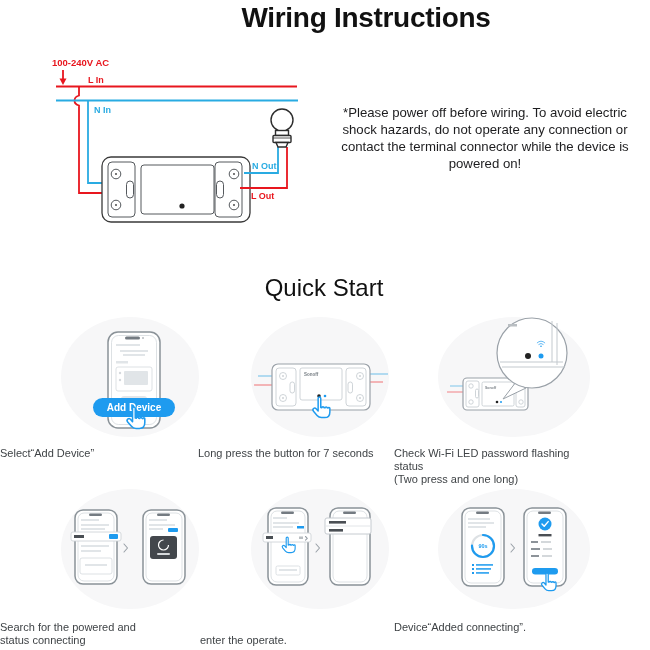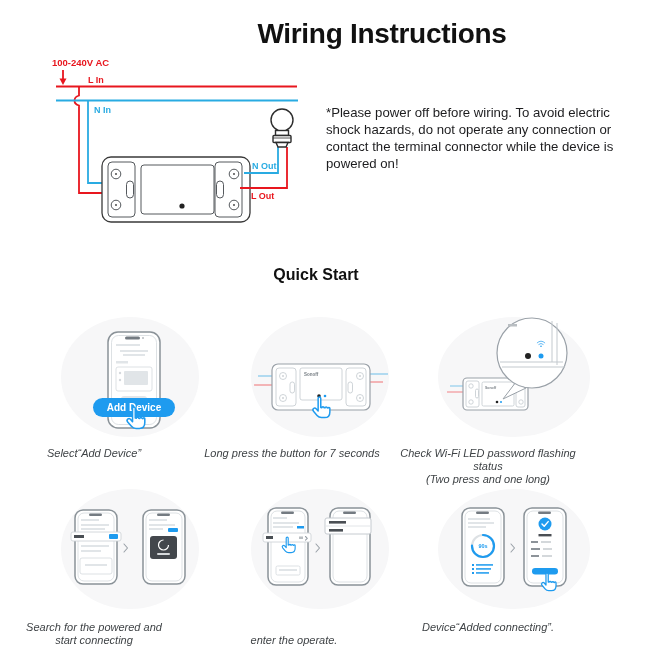--- a/index.html
+++ b/index.html
@@ -1,28 +1,28 @@
 <!DOCTYPE html>
 <html><head>
 <meta charset="utf-8">
 <style>
   html,body{margin:0;padding:0;background:#ffffff;}
   .page{position:relative;width:650px;height:650px;background:#fff;overflow:hidden;
         font-family:"Liberation Sans","DejaVu Sans",sans-serif;}
-  .title{position:absolute;left:366px;top:2px;transform:translateX(-50%);margin:16px;
+  .title{position:absolute;left:366px;top:2px;transform:translateX(-50%);margin:0;
          font-size:28px;font-weight:700;color:#111;white-space:nowrap;letter-spacing:-.3px;}
   .warning{position:absolute;left:326px;top:105px;width:318px;font-size:13.2px;
-           line-height:1.28;color:#1d1d1f;}
-  .qs{position:absolute;left:312px;top:262px;transform:translateX(-50%);margin:4px;
-      font-size:16px;font-weight:700;color:#111;white-space:nowrap;}
+           line-height:1.28;color:#1d1d1f;text-align:center;}
+  .qs{position:absolute;left:312px;top:262px;transform:translateX(-50%);margin:12px;
+      font-size:24px;font-weight:400;color:#111;white-space:nowrap;}
   .wiring{position:absolute;left:30px;top:52px;width:285px;height:185px;}
   .blob{position:absolute;background:#f7f7f8;border-radius:50%;}
   .art{position:absolute;}
-  .caption{position:absolute;width:188px;text-align:center;font-size:11px;line-height:13px;
-           color:#3f4346;font-style:italic;}
+  .caption{position:absolute;width:188px;font-size:11px;line-height:13px;
+           color:#3f4346;}
   
   .red-w{stroke:#e8161e;stroke-width:1.8;fill:none;}
   .blu-w{stroke:#29abe2;stroke-width:1.8;fill:none;}
   .lbl-red{fill:#e8161e;font-size:9px;font-weight:bold;}
   .lbl-blu{fill:#29abe2;font-size:9px;font-weight:bold;}
   .dev{stroke:#3a3a3a;stroke-width:1.3;fill:#fff;}
   .dev-thin{stroke:#55595d;stroke-width:1;fill:#fff;}
   .ph{stroke:#8a9298;stroke-width:1.5;fill:#fff;}
   .ph-in{stroke:#d4d9dd;stroke-width:.8;fill:none;}
   .gline{fill:#e1e5e8;}
@@ -232,21 +232,21 @@
       <rect class="gline" x="89" y="44" width="14" height="2"></rect>
       <g>
         <rect x="90" y="52" width="27" height="23" rx="3" fill="#43474c"></rect>
         <circle cx="103.5" cy="61" r="5" stroke="#fff" stroke-width="1.2" fill="none" stroke-dasharray="23 8.5"></circle>
         <rect x="97" y="69" width="13" height="2" rx="1" fill="#d6d9db"></rect>
       </g>
     </g>
   </svg>
   <div class="caption" style="left:0px;top:621px">
     <span>Search for the powered and</span><br>
-    <span>start connecting</span>
+    <span>status connecting</span>
   </div>
 
   <svg class="art" style="left:250px;top:484px" width="140" height="130" viewBox="0 0 140 130">
     <g>
       <rect class="ph" x="18" y="24" width="40" height="77" rx="8"></rect>
       <rect class="ph-in" x="21" y="27" width="34" height="71" rx="6"></rect>
       <rect x="31" y="27.5" width="13" height="2.5" rx="1.2" fill="#747b82"></rect>
       <rect class="gline" x="23" y="33" width="14" height="2"></rect>
       <rect class="gline" x="23" y="38" width="26" height="2"></rect>
       <rect class="acc" x="47" y="42" width="7" height="2.5"></rect>

